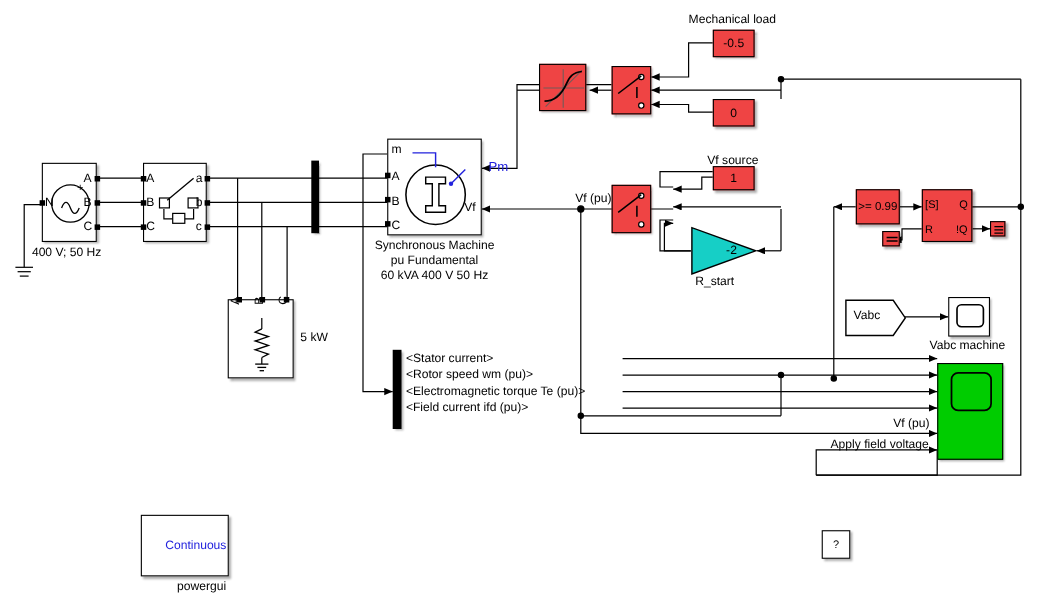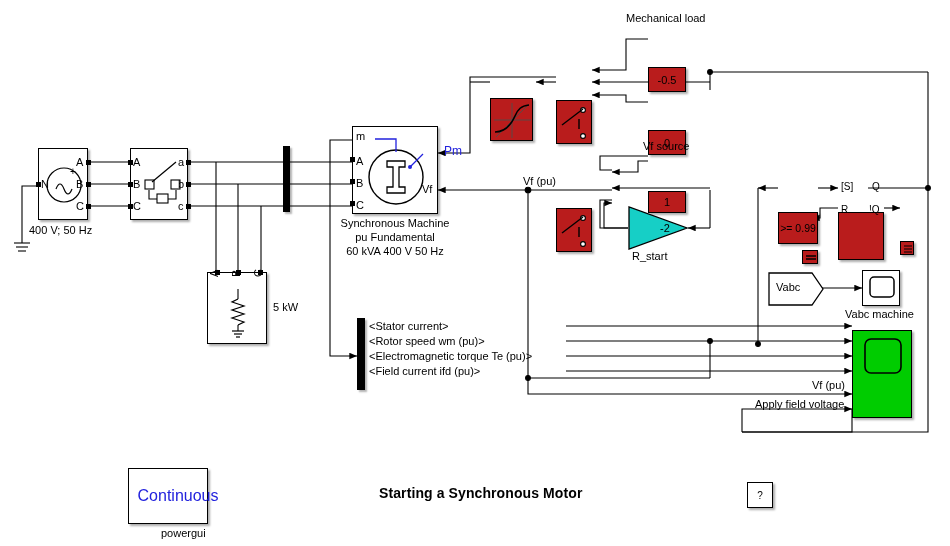--- a/index.html
+++ b/index.html
@@ -3,21 +3,21 @@
 <meta charset="utf-8">
 <style>
   html,body{margin:0;padding:0;background:#ffffff;}
   body{width:950px;height:546px;position:relative;overflow:hidden;
        font-family:"Liberation Sans", sans-serif;color:#000;}
   #canvas{position:absolute;left:0;top:0;width:950px;height:546px;}
   .lbl{position:absolute;font-size:11px;line-height:12px;white-space:nowrap;color:#000;}
   .lbl.c{text-align:center;}
   .blk{position:absolute;box-sizing:border-box;border:1.3px solid #000;background:#fff;
        box-shadow:2px 2px 2px rgba(0,0,0,.32);}
-  .cyan{background:#b91c1c;margin-top:40px;}
+  .cyan{background:#ef4444;}
   .green{background:#00cc00;}
   .ctr{display:flex;align-items:center;justify-content:center;font-size:11px;}
   .port{position:absolute;font-size:11px;line-height:11px;}
   .blue{color:#2222dd;}
   .title{position:absolute;font-size:14px;font-weight:bold;letter-spacing:.1px;}
   svg{position:absolute;left:0;top:0;overflow:visible;}
 </style>
 </head>
 <body>
 
@@ -292,21 +292,20 @@
 
   <div class="blk green" style="left:852px;top:330px;width:60px;height:88px;">
     <svg width="60" height="88">
       <rect x="12" y="8" width="36" height="34" rx="6" stroke="#000" stroke-width="1.6" fill="#00cc00"></rect>
     </svg>
   </div>
   <div class="lbl" style="left:812px;top:379px;">Vf (pu)</div>
   <div class="lbl" style="left:755px;top:398px;">Apply field voltage</div>
 
   <div class="blk ctr" style="left:128px;top:468px;width:80px;height:56px;">
-    <span class="blue" style="font-size:16px;margin-left:20px;">Continuous</span>
+    <span class="blue" style="font-size:11px;margin-left:20px;">Continuous</span>
   </div>
   <div class="lbl" style="left:141px;top:527px;margin-left:20px;">powergui</div>
 
-  <div class="title" style="left:379px;top:485px;">Starting a Synchronous Motor</div>
 
   <div class="blk ctr" style="left:747px;top:482px;width:26px;height:26px;font-size:10px;">?</div>
 
 </div>
 
 </body></html>

